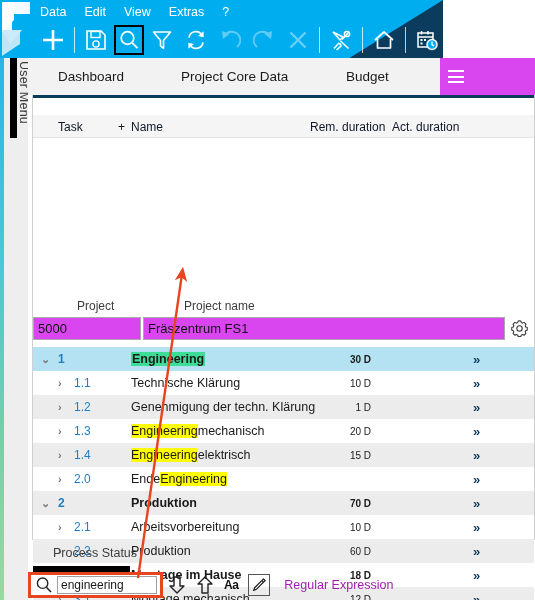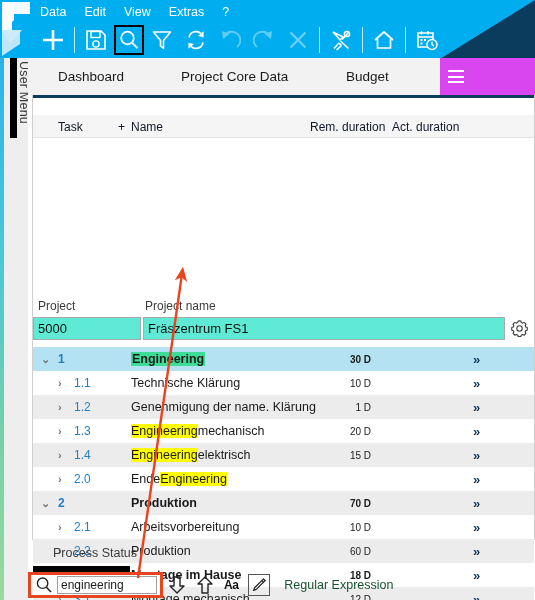--- a/index.html
+++ b/index.html
@@ -12,21 +12,21 @@
   }
   #app {
     position: relative;
     width: 535px; height: 600px;
     background: #ffffff;
   }
 
   
   .ribbon {
     position: absolute; left: 0; top: 0;
-    width: 535px; height: 58px;
+    width: 443px; height: 58px;
     background: #00AEEF;
     overflow: hidden;
   }
   .ribbon-corner {
     position: absolute; right: 0; top: 0;
     width: 120px; height: 58px;
     background: #0b3c5d;
     clip-path: polygon(100% 0, 100% 100%, 22% 100%);
   }
   .logo {
@@ -162,33 +162,33 @@
   .ch-task { left: 25px; }
   .ch-plus { left: 85px; color: #555; }
   .ch-name { left: 98px; }
   .ch-rem  { left: 277px; }
   .ch-act  { left: 359px; }
 
   
   .projfield-labels { position: absolute; left: 5px; top: 204px; width: 501px; height: 16px; }
   .pf-label {
     position: absolute; top: 0;
-    font-size: 12px; color: #3c3c3c; white-space: nowrap;
+    font-size: 12px; color: #3c3c3c; white-space: nowrap; margin-left: 39px;
   }
   .pf-label-1 { left: 5px; }
   .pf-label-2 { left: 112px; }
 
   .projfield-row {
     position: absolute; left: 5px; top: 222px;
     width: 501px; height: 24px;
   }
   .pf-input {
     position: absolute; top: 0; height: 23px;
     border: 1px solid #a9a9a9;
-    background: #5eead4;
+    background: #d946ef;
     font-family: "Liberation Sans", sans-serif;
     font-size: 13px; color: #111;
     padding: 0 4px;
     outline: none;
   }
   .pf-input-1 { left: 0px; width: 108px; }
   .pf-input-2 { left: 110px; width: 362px; }
   .pf-gear { position: absolute; left: 477px; top: 2px; width: 19px; height: 19px; }
 
   
@@ -268,21 +268,21 @@
     outline: none;
   }
   .sb-controls {
     position: absolute; left: 168px; top: 572px;
     height: 26px;
     display: flex; align-items: center; gap: 10px;
   }
   .sb-btn { display: flex; align-items: center; justify-content: center; }
   .aa-text { font-size: 12px; font-weight: bold; color: #111; font-family: Liberation Sans, sans-serif; letter-spacing: -.5px; }
   .pen-box { width: 22px; height: 22px; border: 1px solid #555; display: flex; align-items: center; justify-content: center; }
-  .regex-label { font-size: 12.5px; color: #14532d; white-space: nowrap; margin-left: 4px; }
+  .regex-label { font-size: 12.5px; color: #a21caf; white-space: nowrap; margin-left: 4px; }
 
   
   .arrow-svg {
     position: absolute; left: 0; top: 0;
     width: 535px; height: 600px;
     pointer-events: none;
   }
 </style>
 </head>
 <body>
@@ -465,21 +465,21 @@
           <span class="nm">
             <span>Technische Klärung</span>
           </span>
           <span class="dur">10 D</span>
           <span class="chev">»</span>
         </div>
         <div class="row alt">
           <span class="caret caret-l1">›</span>
           <span class="wbs wbs-l1">1.2</span>
           <span class="nm">
-            <span>Genehmigung der name. Klärung</span>
+            <span>Genehmigung der techn. Klärung</span>
           </span>
           <span class="dur">1 D</span>
           <span class="chev">»</span>
         </div>
         <div class="row">
           <span class="caret caret-l1">›</span>
           <span class="wbs wbs-l1">1.3</span>
           <span class="nm">
             <mark class="hl-yellow">Engineering</mark>
             <span> mechanisch</span>

